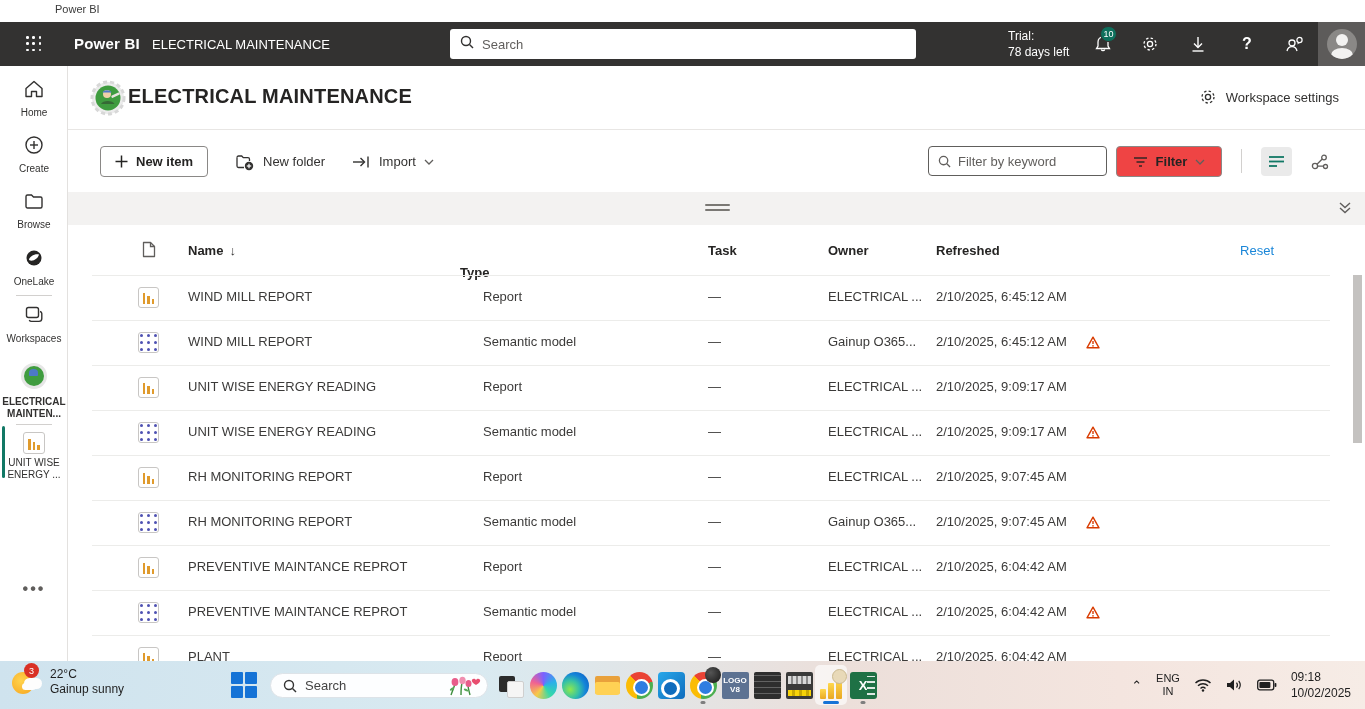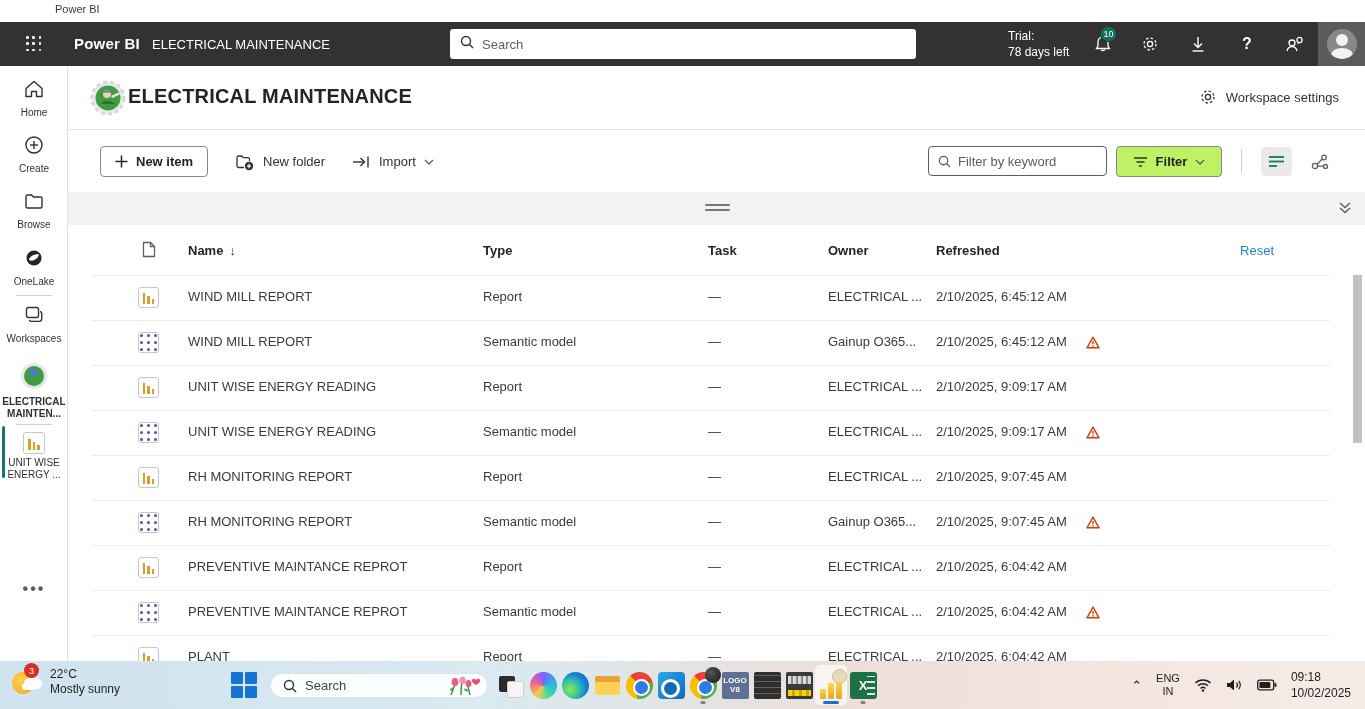--- a/index.html
+++ b/index.html
@@ -65,37 +65,37 @@
   #btn-new-item { position:absolute; left:32px; top:16px; height:31px; border:1px solid #8a8886; border-radius:4px;
                   background:#fff; display:flex; align-items:center; gap:8px; padding:0 14px; font-size:13px; font-weight:bold; color:#252423; cursor:pointer; }
   .flat-btn { position:absolute; top:16px; height:31px; display:flex; align-items:center; gap:8px; font-size:13px; color:#323130; cursor:pointer; background:none; border:none; font-family:inherit; }
   #btn-new-folder { left:167px; }
   #btn-import { left:284px; }
   #kw-filter { position:absolute; left:860px; top:16px; width:179px; height:30px; border:1px solid #605e5c; border-radius:4px;
                display:flex; align-items:center; gap:7px; padding:0 9px; background:#fff; }
   #kw-filter input { border:none; outline:none; flex:1; width:100%; font-size:13px; color:#323130; font-family:inherit; }
   #kw-filter input::placeholder { color:#605e5c; }
   #btn-filter { position:absolute; left:1048px; top:16px; width:106px; height:31px; border:1px solid #8a8886; border-radius:4px;
-                background:#bef264; display:flex; align-items:center; justify-content:center; gap:8px; font-size:13px; font-weight:bold; color:#252423; cursor:pointer; }
+                background:#ef4444; display:flex; align-items:center; justify-content:center; gap:8px; font-size:13px; font-weight:bold; color:#252423; cursor:pointer; }
   #tb-div { position:absolute; left:1173px; top:19px; height:24px; border-left:1px solid #d2d0ce; }
   #btn-listview { position:absolute; left:1193px; top:17px; width:31px; height:29px; background:#eaeaea; border-radius:4px;
                   display:flex; align-items:center; justify-content:center; cursor:pointer; }
   #btn-lineage { position:absolute; left:1236px; top:17px; width:31px; height:29px; display:flex; align-items:center; justify-content:center; cursor:pointer; }
 
   #gray-strip { position:absolute; top:126px; left:0; right:0; height:33px; background:#f3f2f1; }
   #strip-handle { position:absolute; left:637px; top:12px; width:25px; cursor:row-resize; }
   #strip-handle i { display:block; height:2px; background:#7a7874; margin-bottom:3px; border-radius:1px; }
   #strip-collapse { position:absolute; right:12px; top:8px; cursor:pointer; }
 
   #table-header { position:absolute; top:159px; left:0; right:0; height:50px; font-size:13px; color:#252423; }
   #table-header .col { position:absolute; top:18px; font-weight:bold; }
   #th-docicon { position:absolute; left:74px; top:16px; }
   #th-name { left:120px; cursor:pointer; }
   #th-name .arr { font-weight:normal; font-size:13px; margin-left:6px; color:#323130; }
-  #th-type { left:415px; } #th-task { left:640px; } #th-owner { left:760px; } #th-refreshed { left:868px; }
+  #th-type { left:392px;margin-top:22px; } #th-task { left:640px; } #th-owner { left:760px; } #th-refreshed { left:868px; }
   #th-reset { position:absolute; right:91px; top:18px; color:#1a86d8; cursor:pointer; font-weight:normal; }
 
   #rows { position:absolute; top:209px; left:0; right:0; bottom:0; }
   .trow { position:relative; height:45px; font-size:13px; color:#3b3a39; cursor:pointer; }
   .trow::before { content:""; position:absolute; left:24px; right:35px; top:0; border-top:1px solid #ececea; }
   .trow .cell { position:absolute; top:14px; white-space:nowrap; }
   .c-icon { left:70px; top:12px !important; }
   .c-name { left:120px; } .c-type { left:415px; } .c-task { left:640px; }
   .c-owner { left:760px; max-width:100px; overflow:hidden; text-overflow:ellipsis; }
   .c-refreshed { left:868px; }
@@ -579,21 +579,21 @@
 
   <footer id="taskbar">
     <div id="weather">
       <div id="weather-icon">
         <span id="weather-badge">3</span>
         <span id="weather-sun"></span>
           <span id="weather-cloud"></span>
       </div>
       <div id="weather-text">
         <div>22°C</div>
-        <div>Mostly sunny</div>
+        <div>Gainup sunny</div>
       </div>
     </div>
     <div id="start-btn">
         <i></i>
         <i></i>
         <i></i>
         <i></i>
       </div>
     <div id="tb-search">
       <svg width="14" height="14" viewBox="0 0 14 14">

